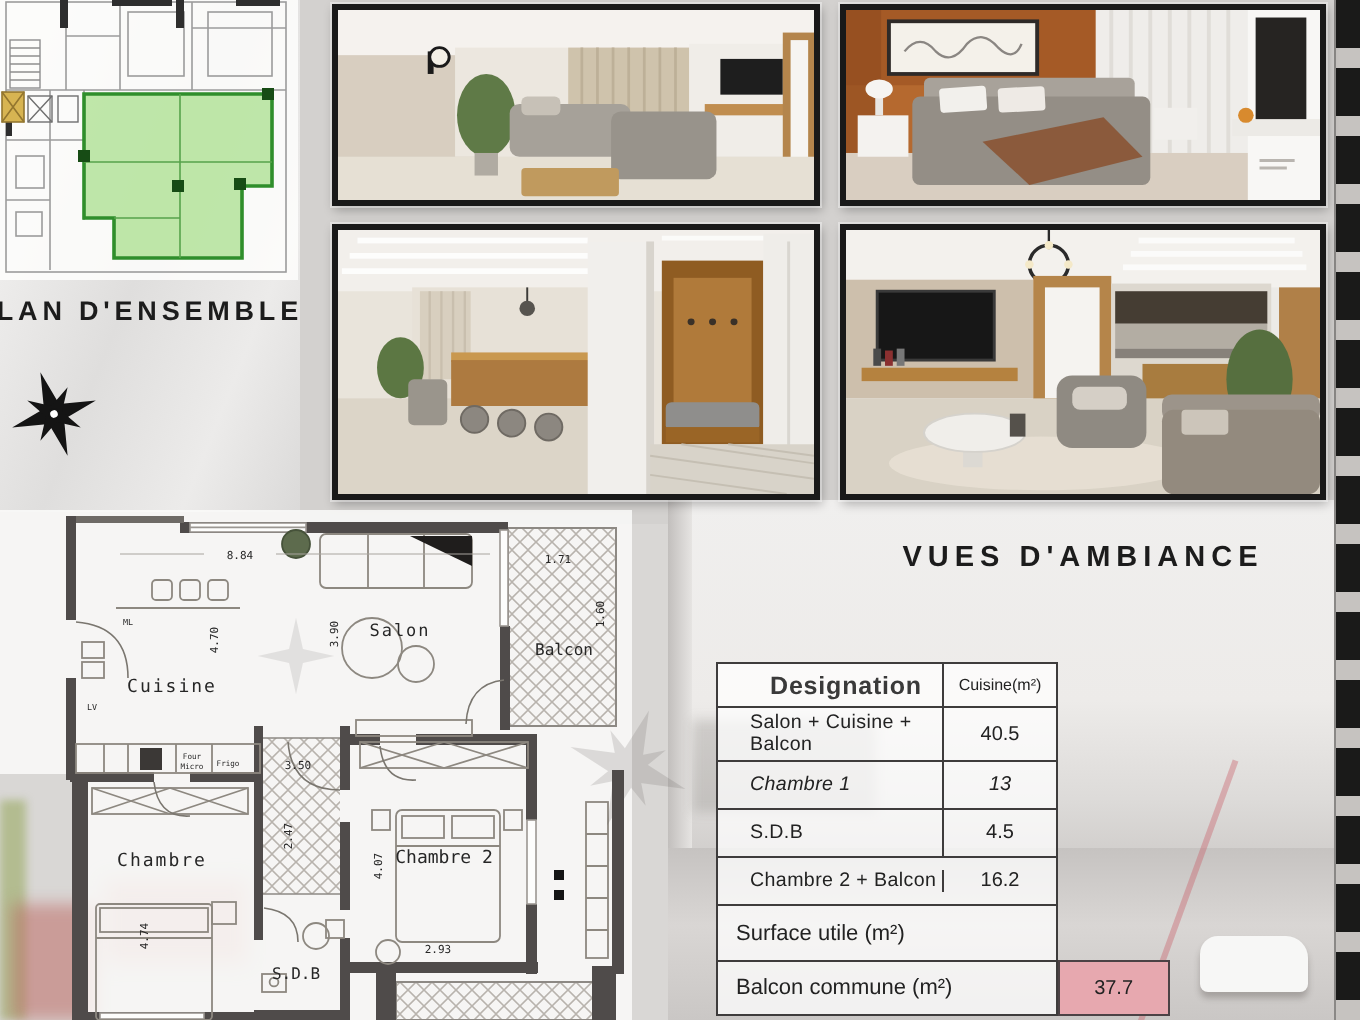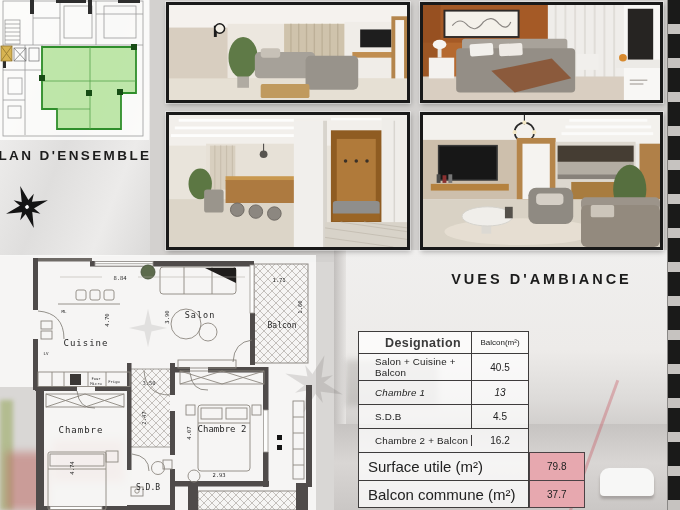--- a/index.html
+++ b/index.html
@@ -56,21 +56,21 @@
     border:1.2px solid #3e3c3c;border-bottom:none;color:#222;}
   .strow{position:relative;display:flex;border-bottom:1.2px solid #3e3c3c;background:rgba(255,255,255,.74);}
   .scell{display:flex;align-items:center;}
   .sl{width:113px;border-right:1.2px solid #3e3c3c;padding-left:16px;font-size:9.8px;letter-spacing:.2px;}
   .sv{flex:1;justify-content:center;font-size:10px;}
   .sthead{height:22px;}
   .sthead .sl{justify-content:center;padding-left:16px;font-size:12.5px;font-weight:bold;color:#3a3a3a;letter-spacing:.4px;}
   .sthead .sv{font-size:8px;}
   .r1{height:27px;}.r2{height:24px;font-style:italic;}.r3{height:24px;}.r4{height:24px;align-items:center;}
   .sum{height:27px;}.s1{height:28px;}
-  .sum .suml{width:100%;padding-left:9px;font-size:15px;align-items:center;display:flex;}
+  .sum .suml{width:100%;padding-left:9px;font-size:11px;align-items:center;display:flex;}
   .sum .sumv{position:absolute;left:169.8px;top:-1.2px;height:calc(100% + 2.4px);width:56px;
     display:flex;align-items:center;justify-content:center;font-size:10px;
     background:#e7a8af;border:1.4px solid #4c4245;}
 </style>
 </head>
 <body>
 
 <div id="board">
 
   <div class="abs bg-tl"></div>
@@ -469,41 +469,40 @@
   </svg>
   <svg class="abs wm" style="left:128px;top:308px;opacity:.12" width="40" height="40" viewBox="0 0 46 46">
     <g fill="#55504d">
       <polygon points="23,1 27,19 45,23 27,27 23,45 19,27 1,23 19,19"></polygon>
     </g>
   </svg>
 
   <div id="surface-table">
     <div class="strow sthead">
       <div class="scell sl">Designation</div>
-      <div class="scell sv">Balcon(m²)</div>
+      <div class="scell sv">Cuisine(m²)</div>
     </div>
     <div class="strow r1">
       <div class="scell sl">Salon + Cuisine + Balcon</div>
       <div class="scell sv">40.5</div>
     </div>
     <div class="strow r2">
       <div class="scell sl">Chambre 1</div>
       <div class="scell sv">13</div>
     </div>
     <div class="strow r3">
       <div class="scell sl">S.D.B</div>
       <div class="scell sv">4.5</div>
     </div>
     <div class="strow r4">
       <div class="scell sl">Chambre 2 + Balcon</div>
       <div class="scell sv">16.2</div>
     </div>
     <div class="strow sum s1">
       <div class="scell suml">Surface utile (m²)</div>
-      <div class="scell sumv">79.8</div>
     </div>
     <div class="strow sum s2">
       <div class="scell suml">Balcon commune (m²)</div>
       <div class="scell sumv">37.7</div>
     </div>
   </div>
 
 </div>
 
 </body></html>

